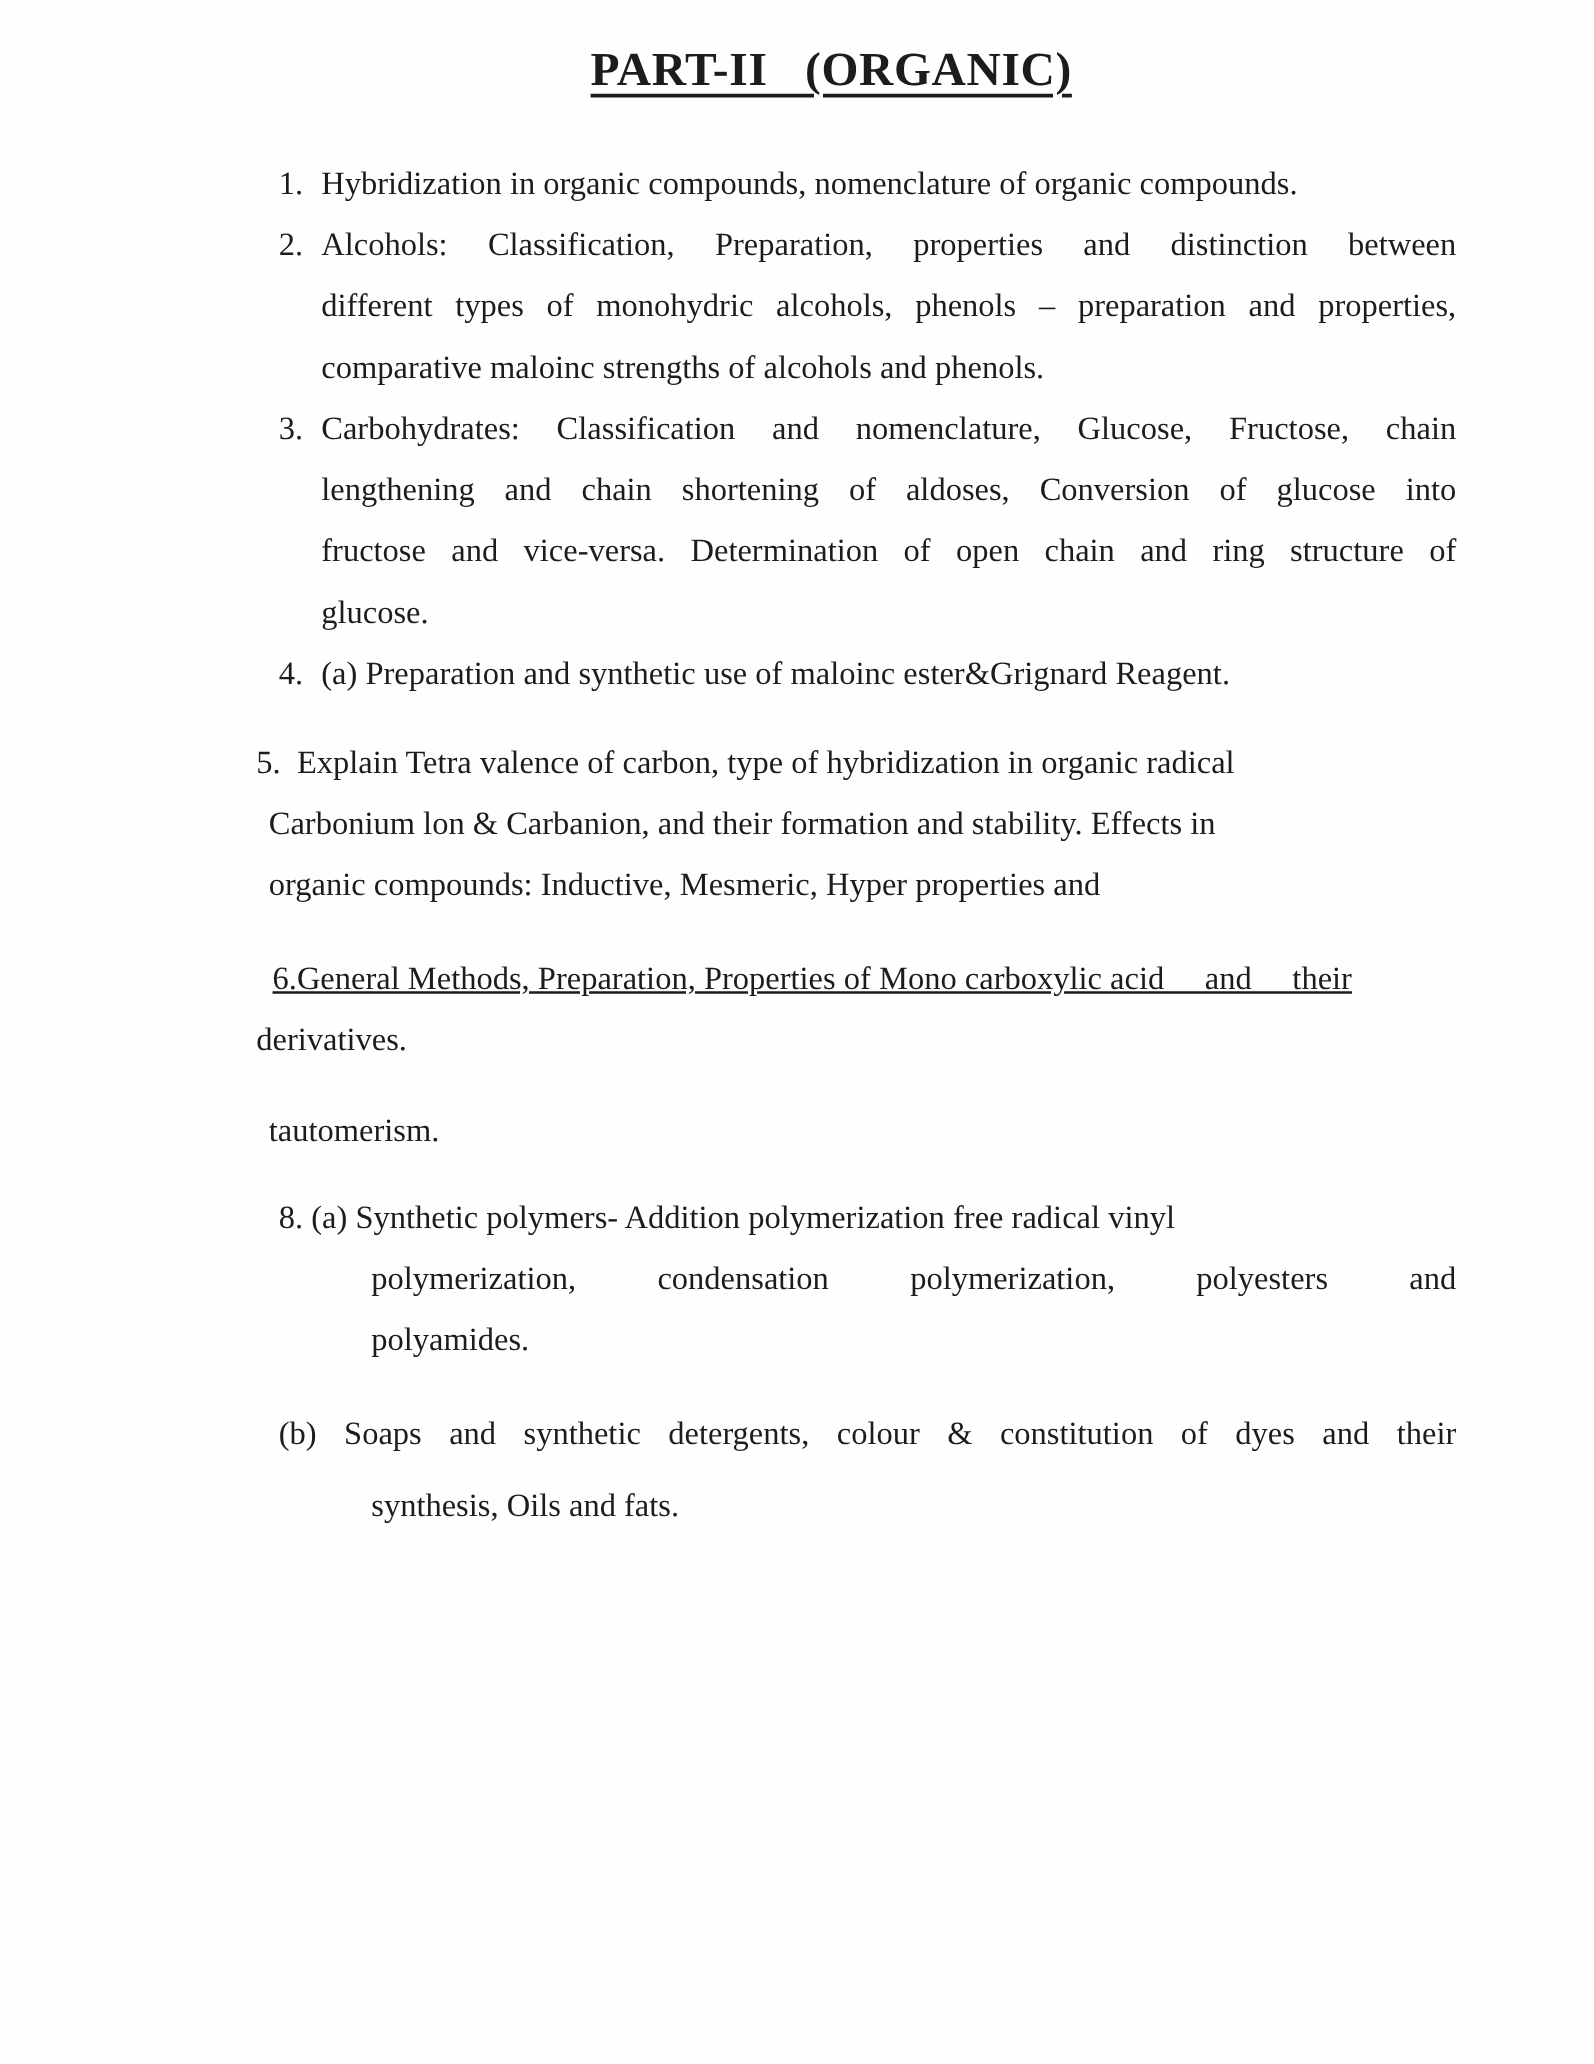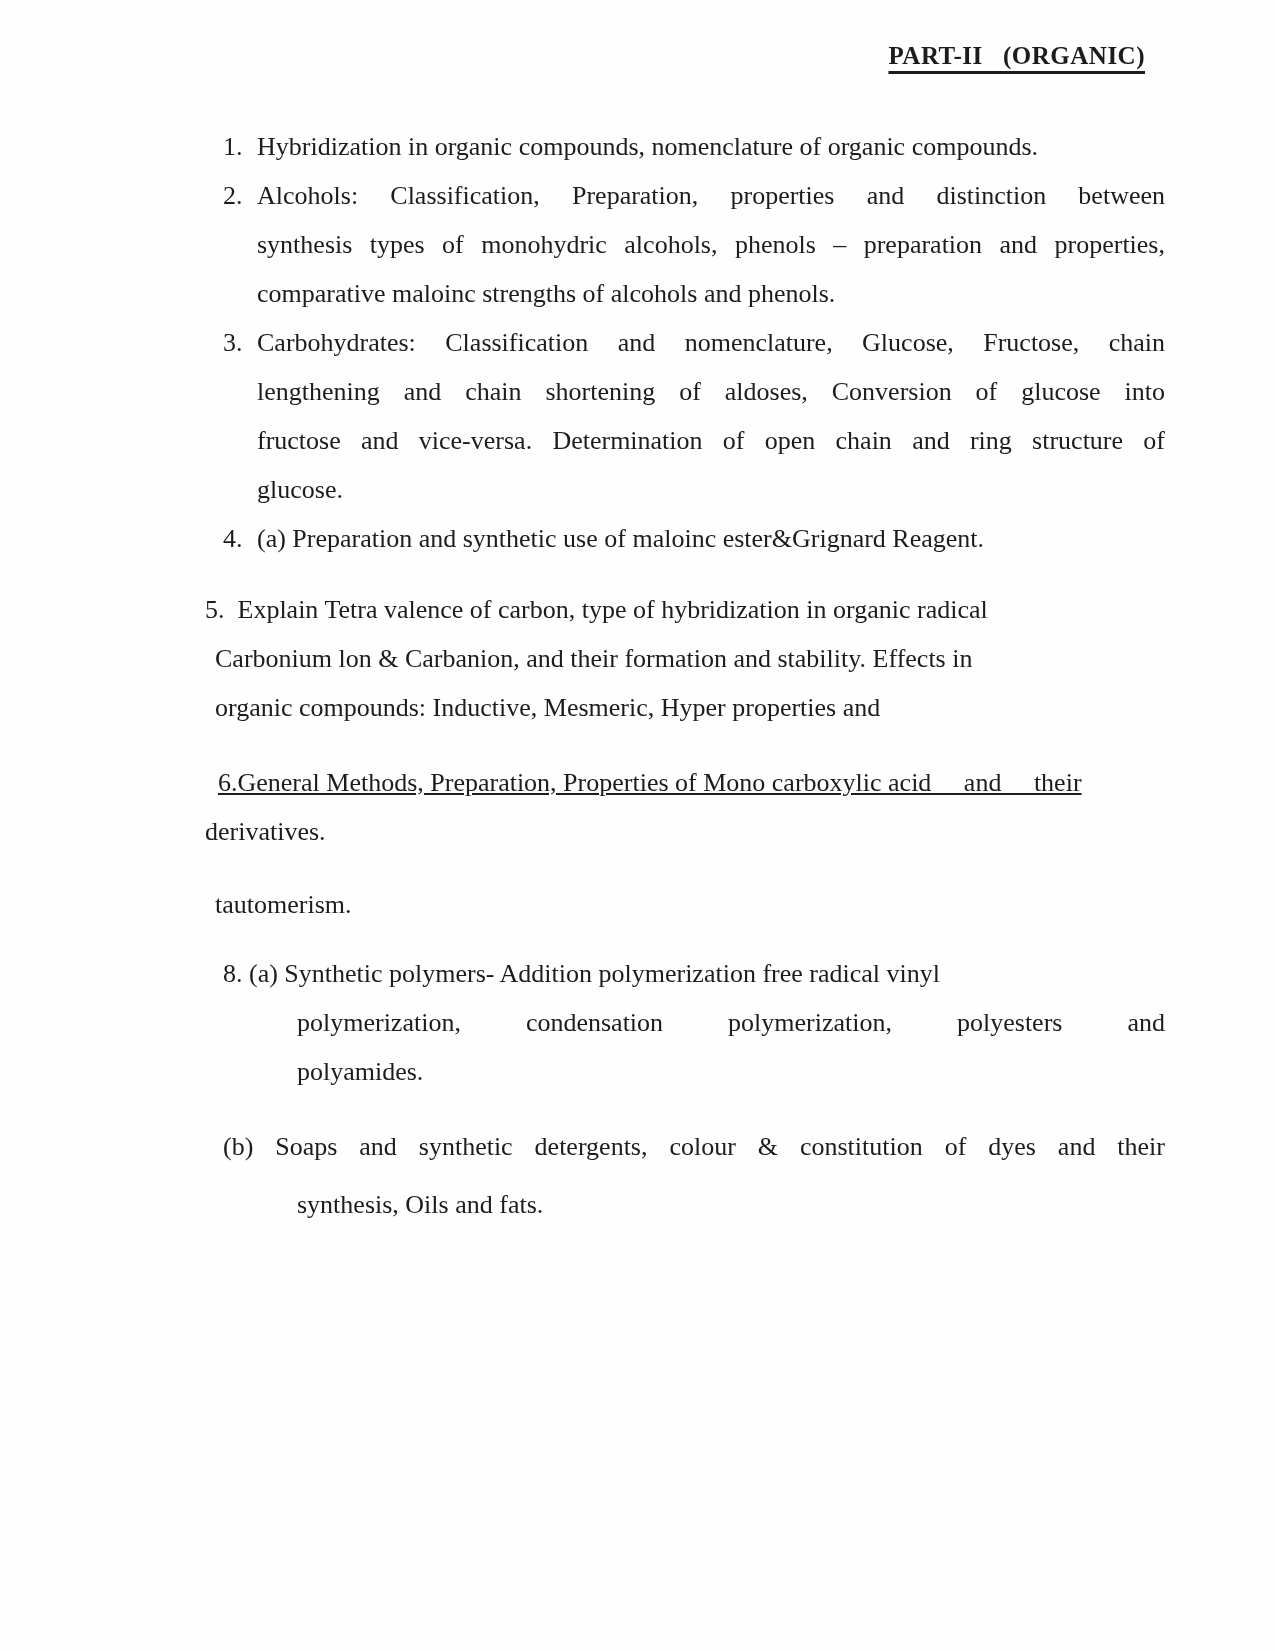--- a/index.html
+++ b/index.html
@@ -16,22 +16,22 @@
     font-family: "Liberation Serif", "DejaVu Serif", serif;
     color: #1c1c1c;
   }
   .content {
     margin-left: 205px;
     width: 960px;
   }
   .doc-title {
     position: relative;
     left: -20px;
-    text-align: right;
-    font-size: 25px;
+    text-align: center;
+    font-size: 38px;
     font-weight: bold;
     letter-spacing: 0.5px;
     white-space: pre;
     margin: 0;
     padding-top: 34px;
     margin-bottom: 44px;
     line-height: 44px;
   }
   .doc-title .underlined {
     text-decoration: underline;
@@ -89,21 +89,21 @@
       <span class="marker">1.</span>
       <div class="item-lines">
         <div class="line">Hybridization in organic compounds, nomenclature of organic compounds.</div>
       </div>
     </div>
 
     <div class="list-item">
       <span class="marker">2.</span>
       <div class="item-lines">
         <div class="line spread">Alcohols: Classification, Preparation, properties and distinction between</div>
-        <div class="line spread">synthesis types of monohydric alcohols, phenols – preparation and properties,</div>
+        <div class="line spread">different types of monohydric alcohols, phenols – preparation and properties,</div>
         <div class="line">comparative maloinc strengths of alcohols and phenols.</div>
       </div>
     </div>
 
     <div class="list-item">
       <span class="marker">3.</span>
       <div class="item-lines">
         <div class="line spread">Carbohydrates: Classification and nomenclature, Glucose, Fructose, chain</div>
         <div class="line spread">lengthening and chain shortening of aldoses, Conversion of glucose into</div>
         <div class="line spread">fructose and vice-versa. Determination of open chain and ring structure of</div>

